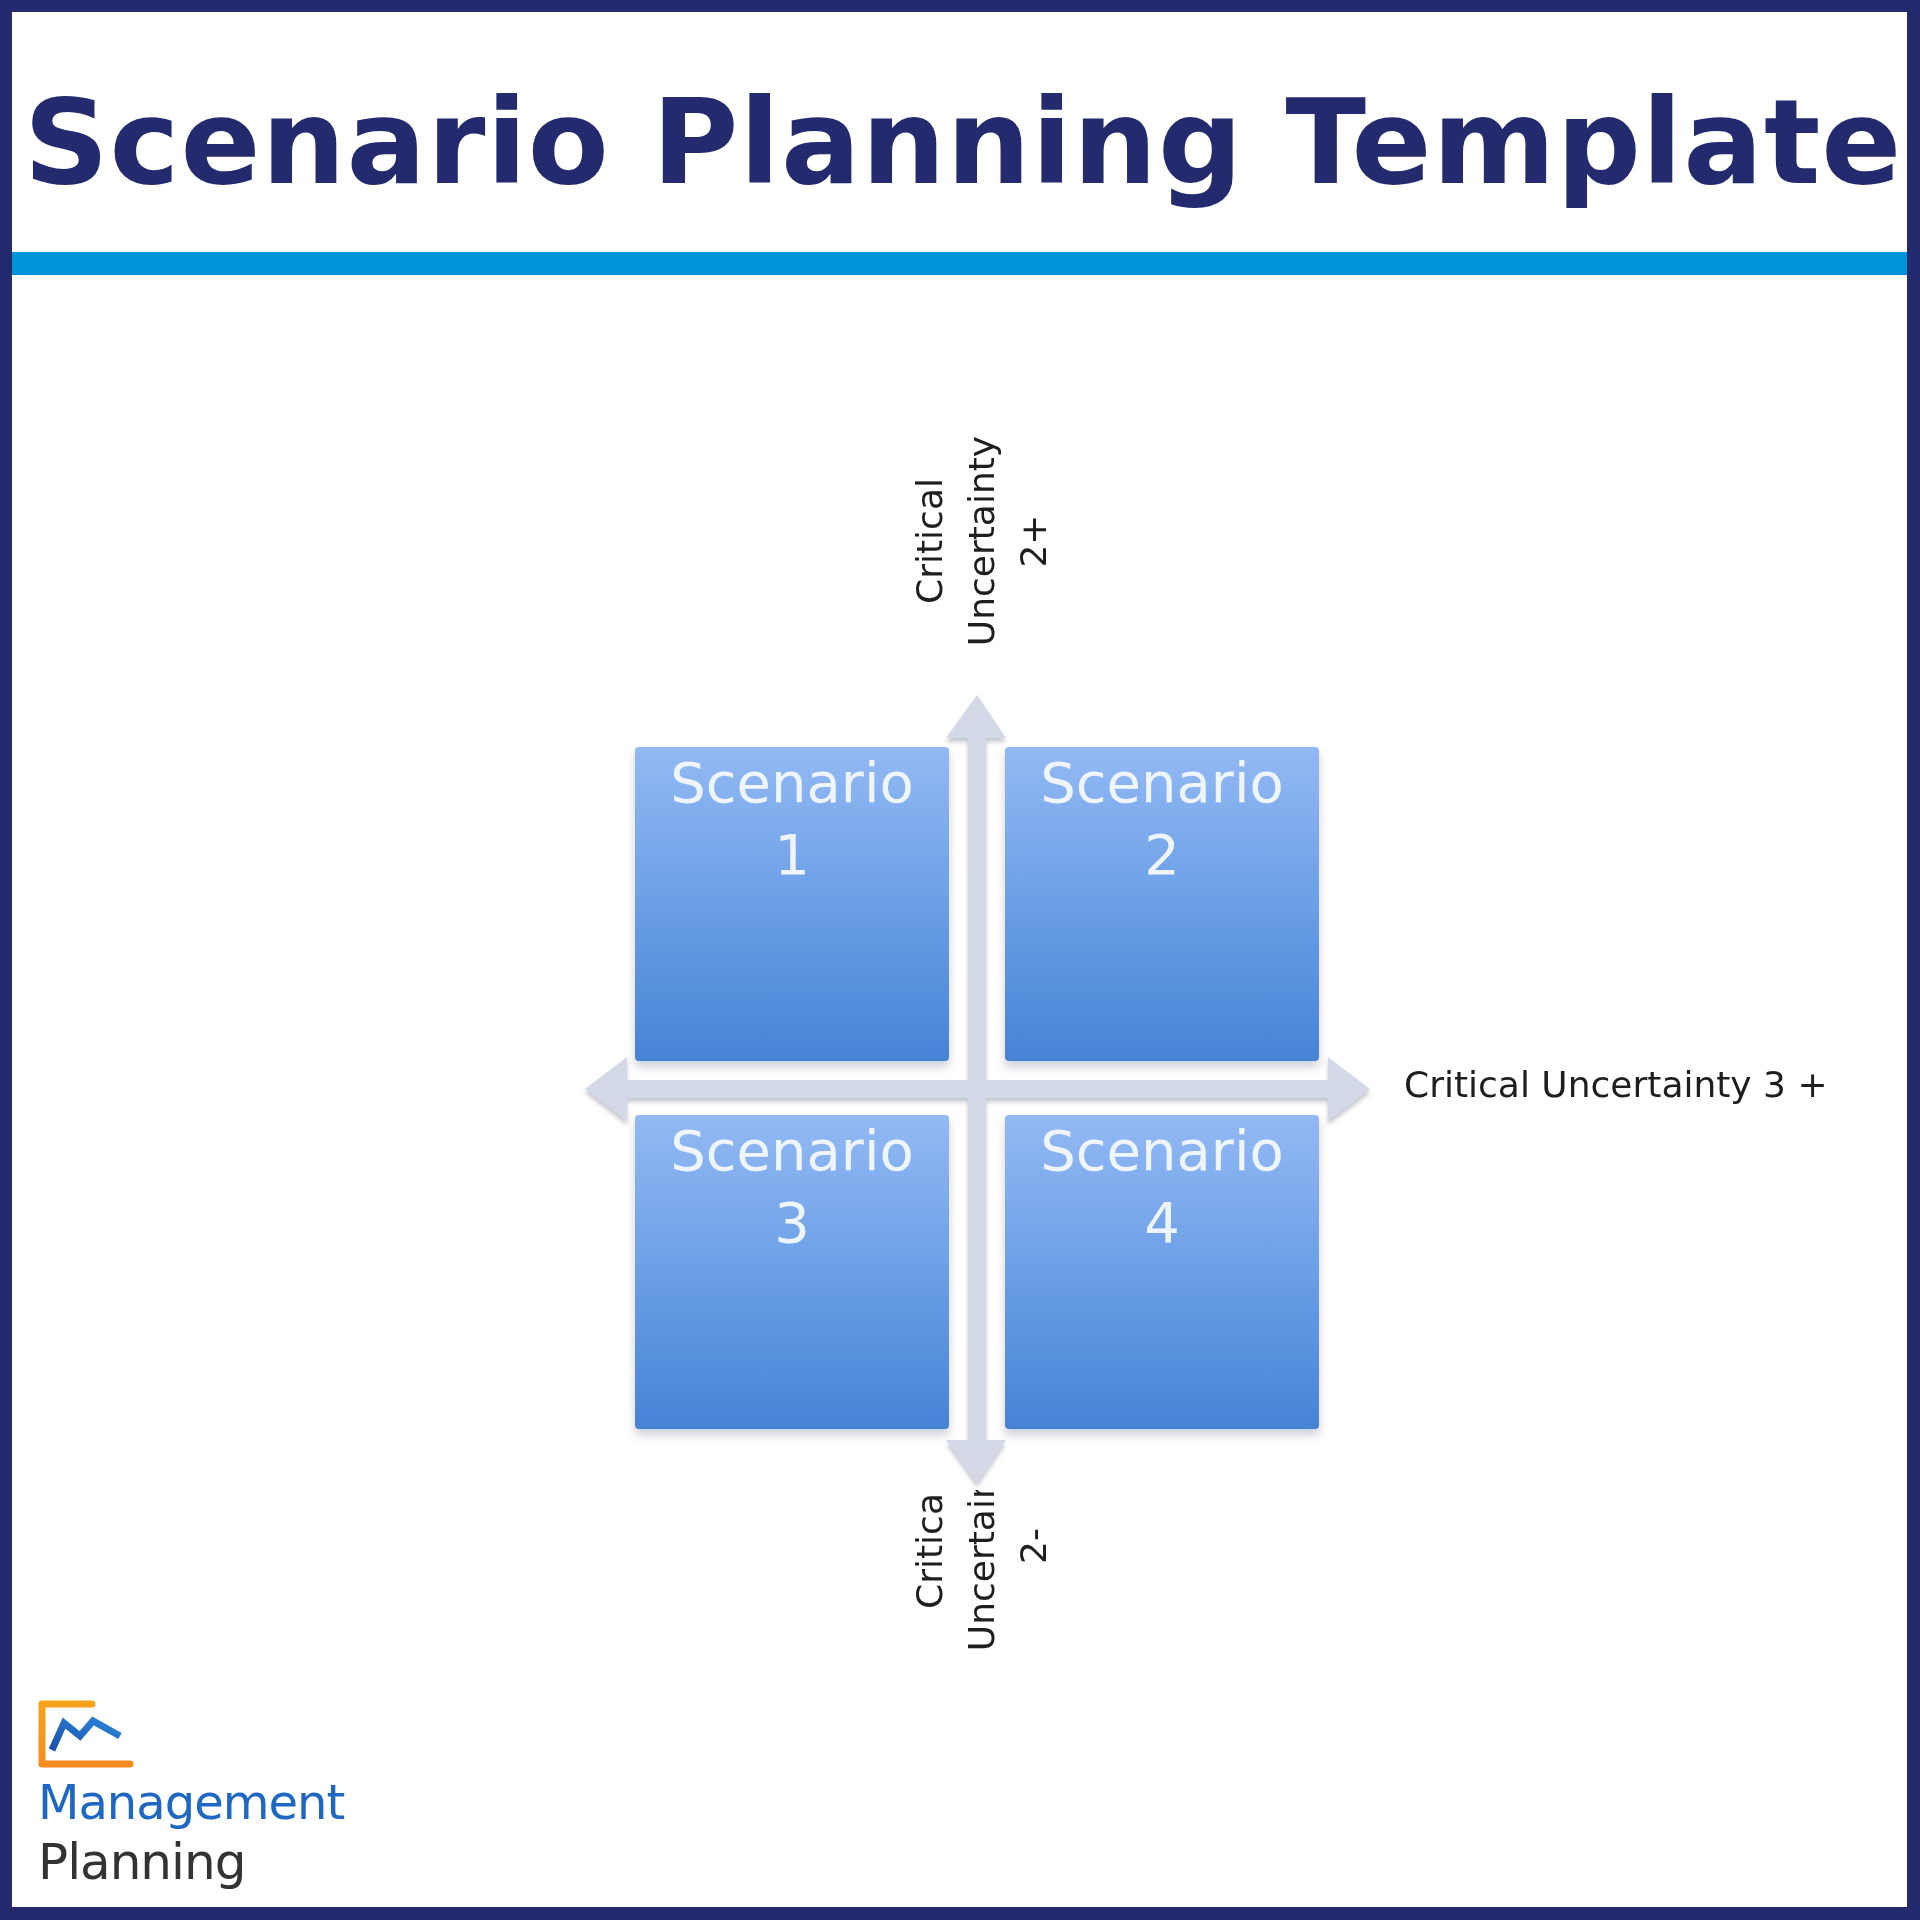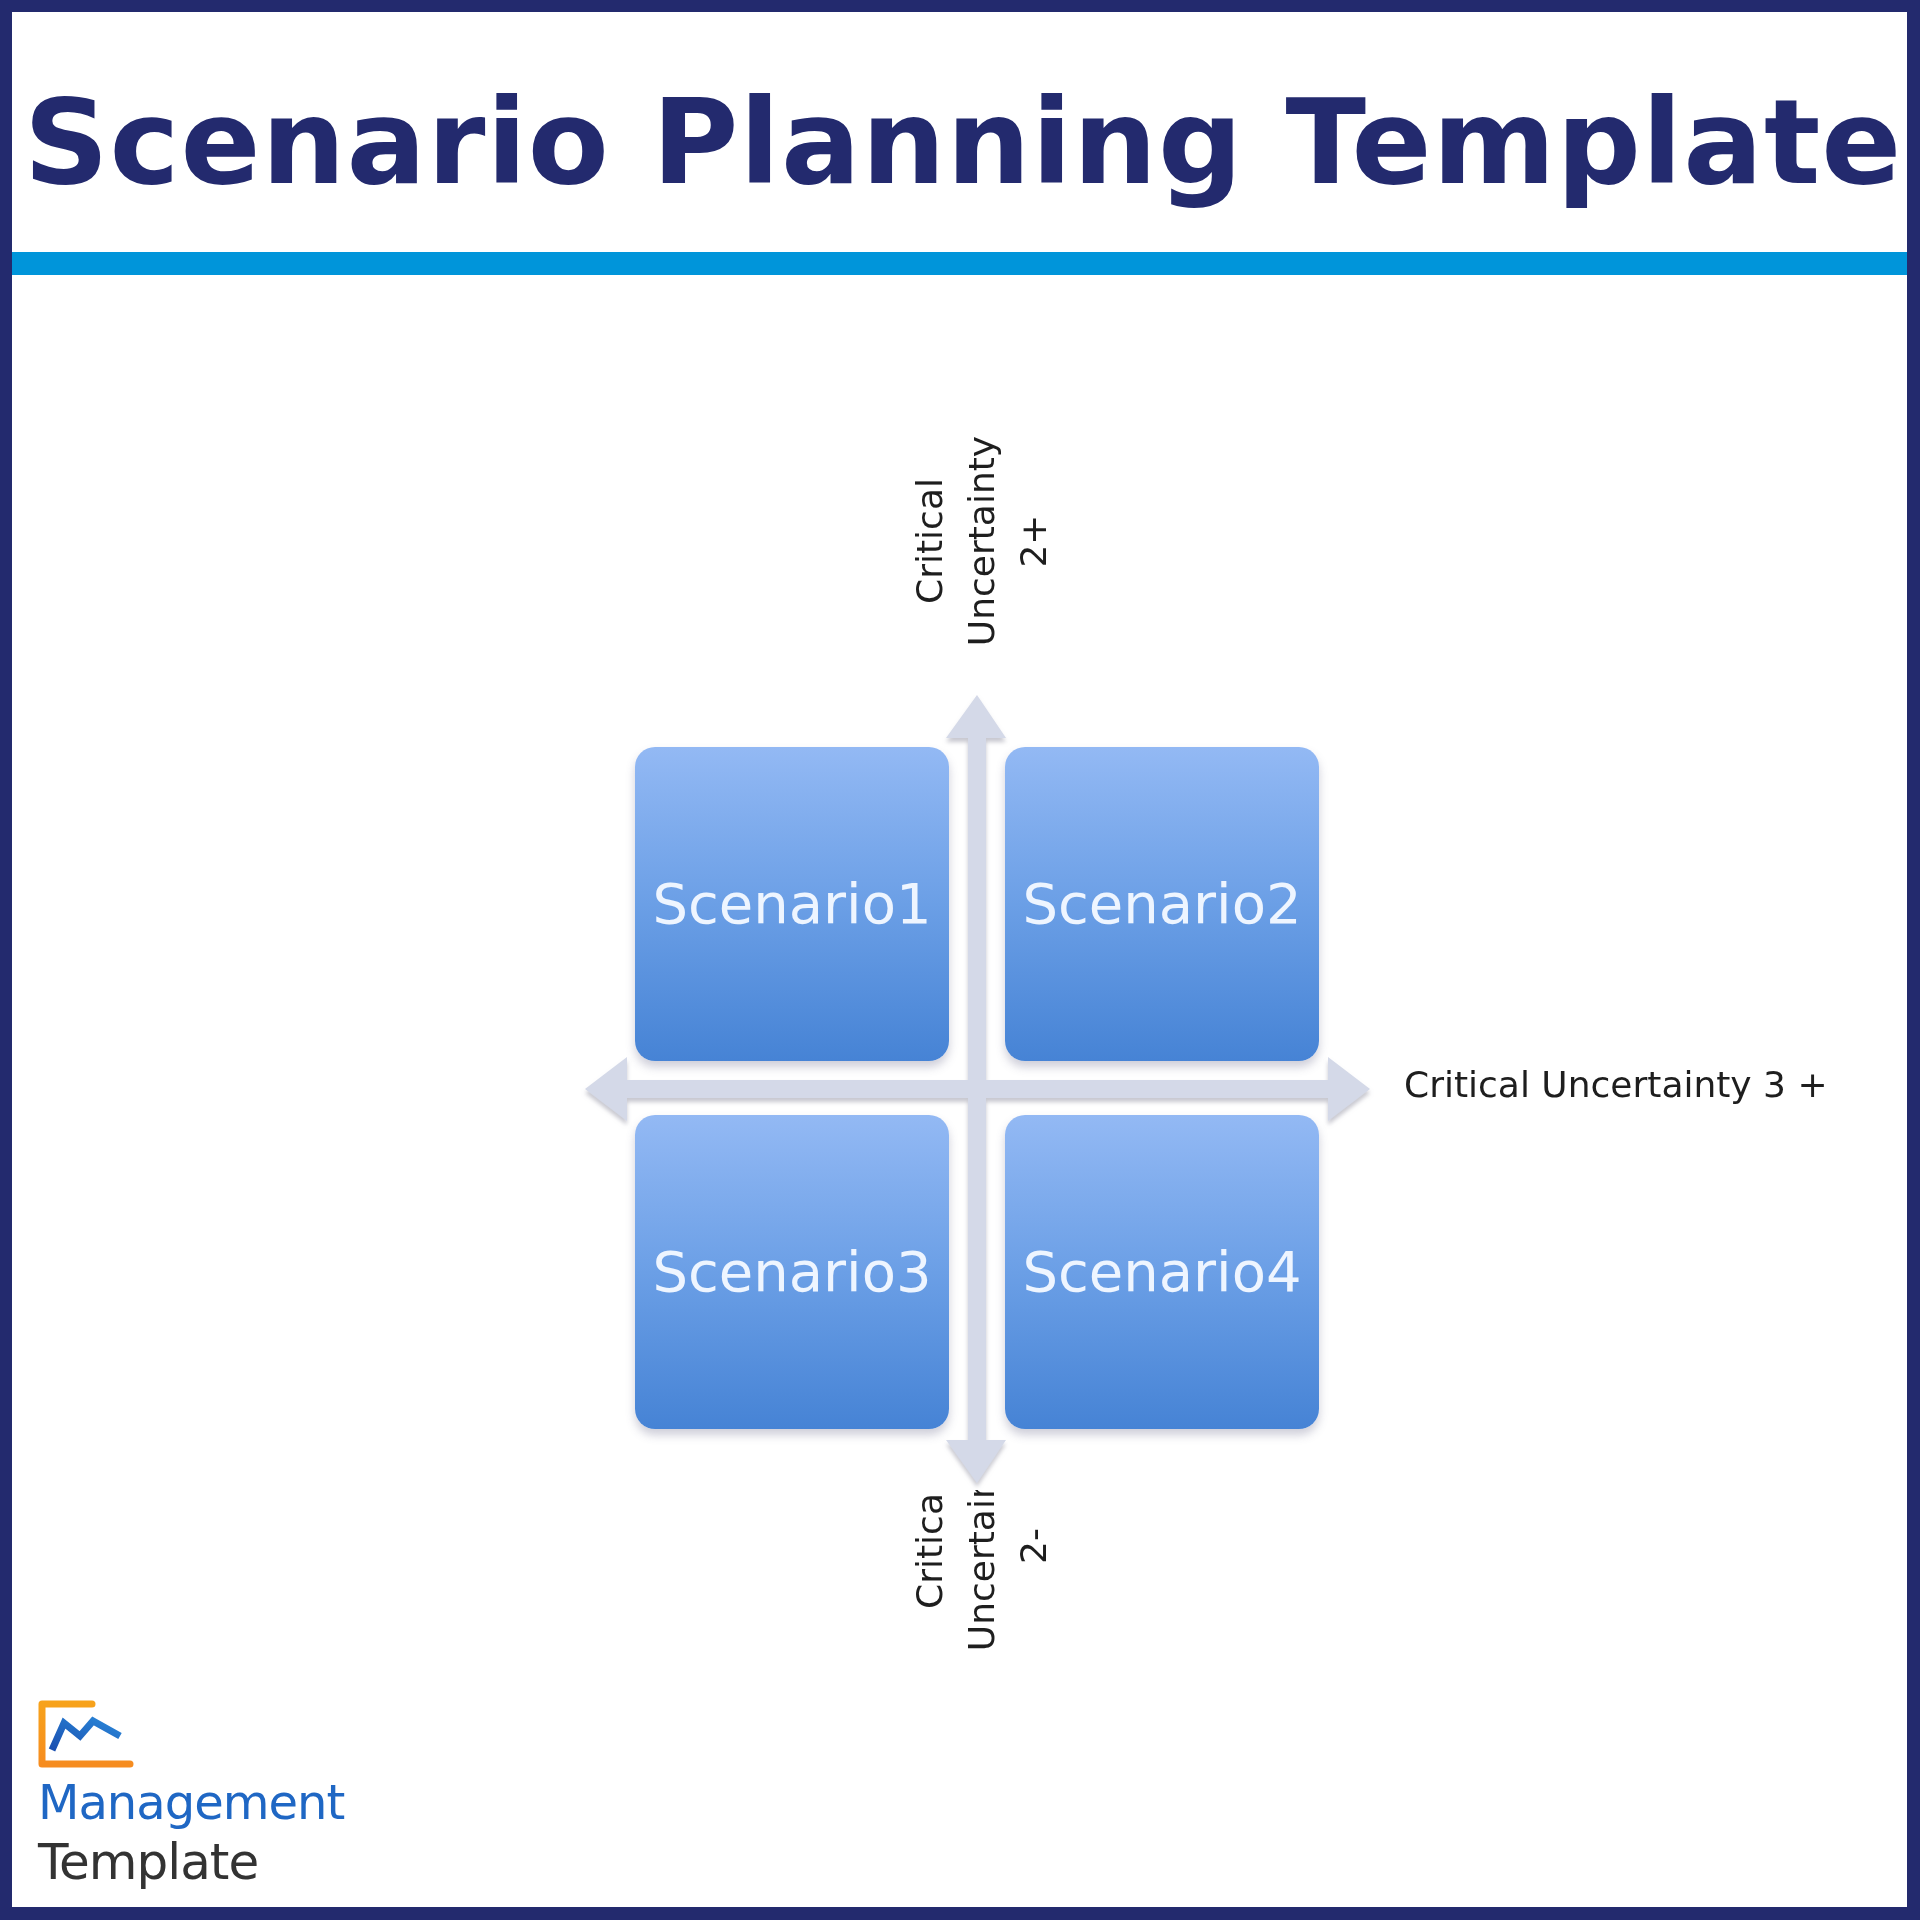--- a/index.html
+++ b/index.html
@@ -18,24 +18,24 @@
       text-align: center; color: #232a6e;
       font-family: "DejaVu Sans", sans-serif; font-weight: bold;
       font-size: 118px; line-height: 160px; letter-spacing: 1px;
     }
     .title-bar {
       position: absolute; left: 12px; right: 13px; top: 252px; height: 23px;
       background: #0095da;
     }
     .diagram { position: absolute; left: 0; top: 0; width: 1920px; height: 1920px; }
     .box {
-      position: absolute; width: 314px; height: 314px; border-radius: 20px;
+      position: absolute; width: 314px; height: 314px; border-radius: 4px;
       background: linear-gradient(to bottom, #93b9f4 0%, #6b9fe6 50%, #4683d5 100%);
       box-shadow: 0 6px 10px rgba(80,80,120,0.28);
-      display: flex; flex-direction: row; align-items: center; justify-content: center;
+      display: flex; flex-direction: column; align-items: center; justify-content: flex-start;
       color: #eef5ff; font-family: "DejaVu Sans", sans-serif; font-size: 56px; line-height: 72px;
       text-align: center;
     }
     .box span { display: block; }
     .axis-label {
       position: absolute; color: #1e1e1e; font-family: "DejaVu Sans", sans-serif;
       font-size: 36px; white-space: nowrap; line-height: 44px;
     }
     .vlabel {
       position: absolute; width: 240px; text-align: center;
@@ -119,13 +119,13 @@
     </linearGradient>
     <linearGradient id="bg" x1="0" y1="1" x2="1" y2="0">
       <stop offset="0" stop-color="#1a4fb0"></stop>
       <stop offset="1" stop-color="#2a86d8"></stop>
     </linearGradient>
   </defs>
   <path d="M62 14 L12 14 L12 74 L100 74" fill="none" stroke="url(#og)" stroke-width="7" stroke-linecap="round" stroke-linejoin="round"></path>
   <polyline points="22,60 34,33 50,46 63,31 90,46" fill="none" stroke="url(#bg)" stroke-width="7" stroke-linejoin="miter" stroke-linecap="butt"></polyline>
 </svg>
 <div class="logo-word1">Management</div>
-<div class="logo-word2">Template</div>
+<div class="logo-word2">Planning</div>
 
 </body></html>

